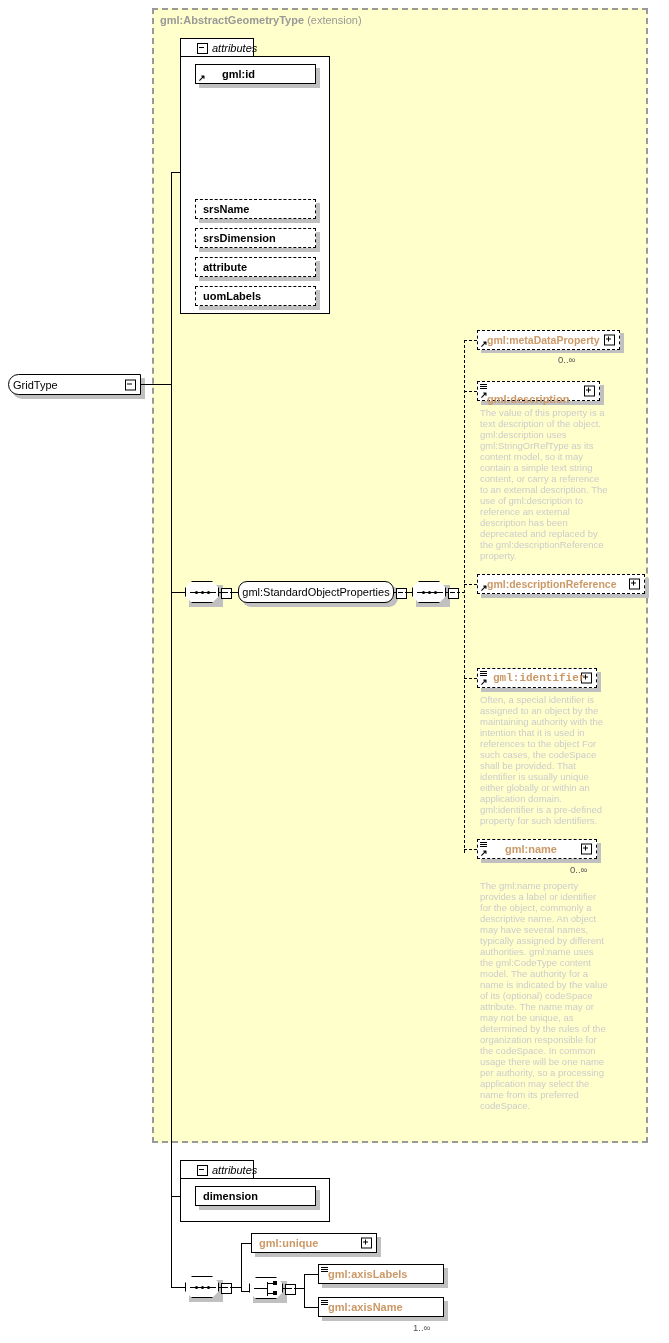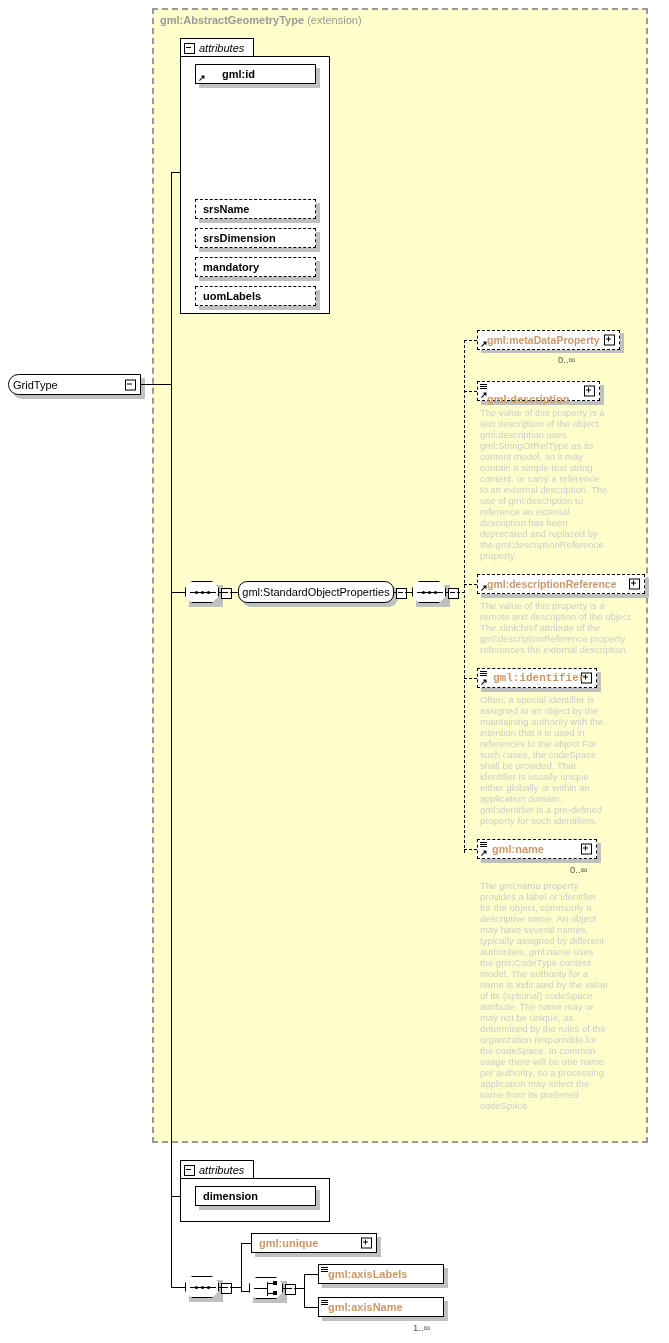--- a/index.html
+++ b/index.html
@@ -17,21 +17,21 @@
     font-size:11px;font-weight:bold;color:#999;white-space:nowrap;
   }
   .ext-title .kw{font-weight:normal;}
 
   
   .attr-box{
     background:#fff;border:1px solid #000;box-sizing:border-box;
   }
   .attr-tab{
     background:#fff;border:1px solid #000;border-bottom:none;box-sizing:border-box;
-    display:flex;align-items:center;gap:4px;padding-left:3px;
+    display:flex;align-items:center;gap:4px;padding-left:16px;
     font-size:11px;font-style:italic;color:#000;
   }
   .expander{
     width:9px;height:9px;border:1px solid #000;background:#fff;
     display:inline-block;position:relative;flex:none;
   }
   .expander::before{
     content:"";position:absolute;left:1px;top:3px;width:5px;height:1px;background:#000;
   }
 
@@ -139,21 +139,21 @@
     <span class="lbl">srsName</span>
   </div>
 
   <div class="shadow-d" style="left:199px;top:232px;width:121px;height:20px;"></div>
   <div class="node dashed" style="left:195px;top:228px;width:121px;height:20px;">
     <span class="lbl">srsDimension</span>
   </div>
 
   <div class="shadow-d" style="left:199px;top:261px;width:121px;height:20px;"></div>
   <div class="node dashed" style="left:195px;top:257px;width:121px;height:20px;">
-    <span class="lbl">mandatory</span>
+    <span class="lbl">attribute</span>
   </div>
 
   <div class="shadow-d" style="left:199px;top:290px;width:121px;height:20px;"></div>
   <div class="node dashed" style="left:195px;top:286px;width:121px;height:20px;">
     <span class="lbl">uomLabels</span>
   </div>
 
   <div class="shadow-d" style="left:12px;top:378px;width:133px;height:21px;border-radius:0 0 0 10px;"></div>
   <div class="typebox" style="left:8px;top:374px;width:133px;height:21px;">
     <span>GridType</span>
@@ -234,21 +234,20 @@
     <span class="ebtn"></span>
   </div>
   <div class="desc" style="left:480px;top:407px;width:128px;">The value of this property is a text description of the object. gml:description uses gml:StringOrRefType as its content model, so it may contain a simple text string content, or carry a reference to an external description. The use of gml:description to reference an external description has been deprecated and replaced by the gml:descriptionReference property.</div>
 
   <div class="shadow-d" style="left:481px;top:578px;width:168px;height:20px;"></div>
   <div class="node dashed gmlname" style="left:477px;top:574px;width:168px;height:20px;">
     <span class="glyph-arrow">↗</span>
     <span class="lbl" style="margin-left:2px;font-size:10.5px;">gml:descriptionReference</span>
     <span class="ebtn"></span>
   </div>
-  <div class="desc" style="left:480px;top:600px;width:155px;">The value of this property is a remote text description of the object. The xlink:href attribute of the gml:descriptionReference property references the external description.</div>
 
   <div class="shadow-d" style="left:481px;top:672px;width:120px;height:20px;"></div>
   <div class="node dashed gmlname" style="left:477px;top:668px;width:120px;height:20px;">
     <span class="glyph-lines">
         <i></i>
         <i></i>
         <i></i>
       </span>
     <span class="glyph-arrow">↗</span>
     <span class="lbl" style="margin-left:8px;font-family:Liberation Mono, monospace;">gml:identifier</span>
@@ -257,21 +256,21 @@
   <div class="desc" style="left:480px;top:694px;width:128px;">Often, a special identifier is assigned to an object by the maintaining authority with the intention that it is used in references to the object For such cases, the codeSpace shall be provided. That identifier is usually unique either globally or within an application domain. gml:identifier is a pre-defined property for such identifiers.</div>
 
   <div class="shadow-d" style="left:481px;top:843px;width:120px;height:20px;"></div>
   <div class="node dashed gmlname" style="left:477px;top:839px;width:120px;height:20px;">
     <span class="glyph-lines">
         <i></i>
         <i></i>
         <i></i>
       </span>
     <span class="glyph-arrow">↗</span>
-    <span class="lbl" style="margin-left:7px;">gml:name</span>
+    <span class="lbl" style="margin-left:20px;">gml:name</span>
     <span class="ebtn"></span>
   </div>
   <div class="card" style="left:570px;top:864px;">0..∞</div>
   <div class="desc" style="left:480px;top:880px;width:128px;">The gml:name property provides a label or identifier for the object, commonly a descriptive name. An object may have several names, typically assigned by different authorities. gml:name uses the gml:CodeType content model.  The authority for a name is indicated by the value of its (optional) codeSpace attribute.  The name may or may not be unique, as determined by the rules of the organization responsible for the codeSpace.  In common usage there will be one name per authority, so a processing application may select the name from its preferred codeSpace.</div>
 
   <div class="abs attr-tab" style="left:180px;top:1160px;width:74px;height:19px;">
     <span class="expander"></span>
     <span>attributes</span>
   </div>
   <div class="abs attr-box" style="left:180px;top:1178px;width:150px;height:44px;"></div>

